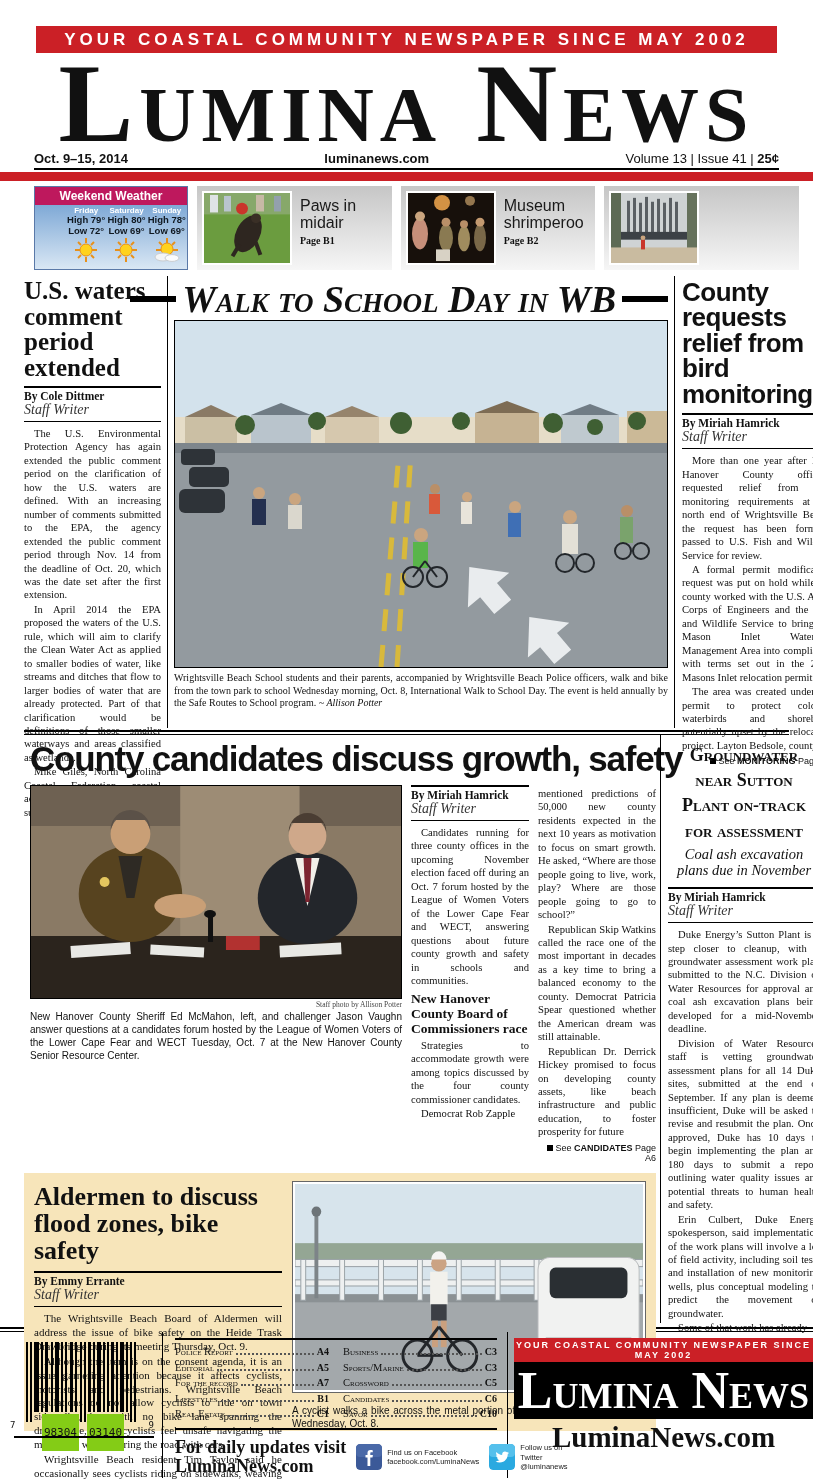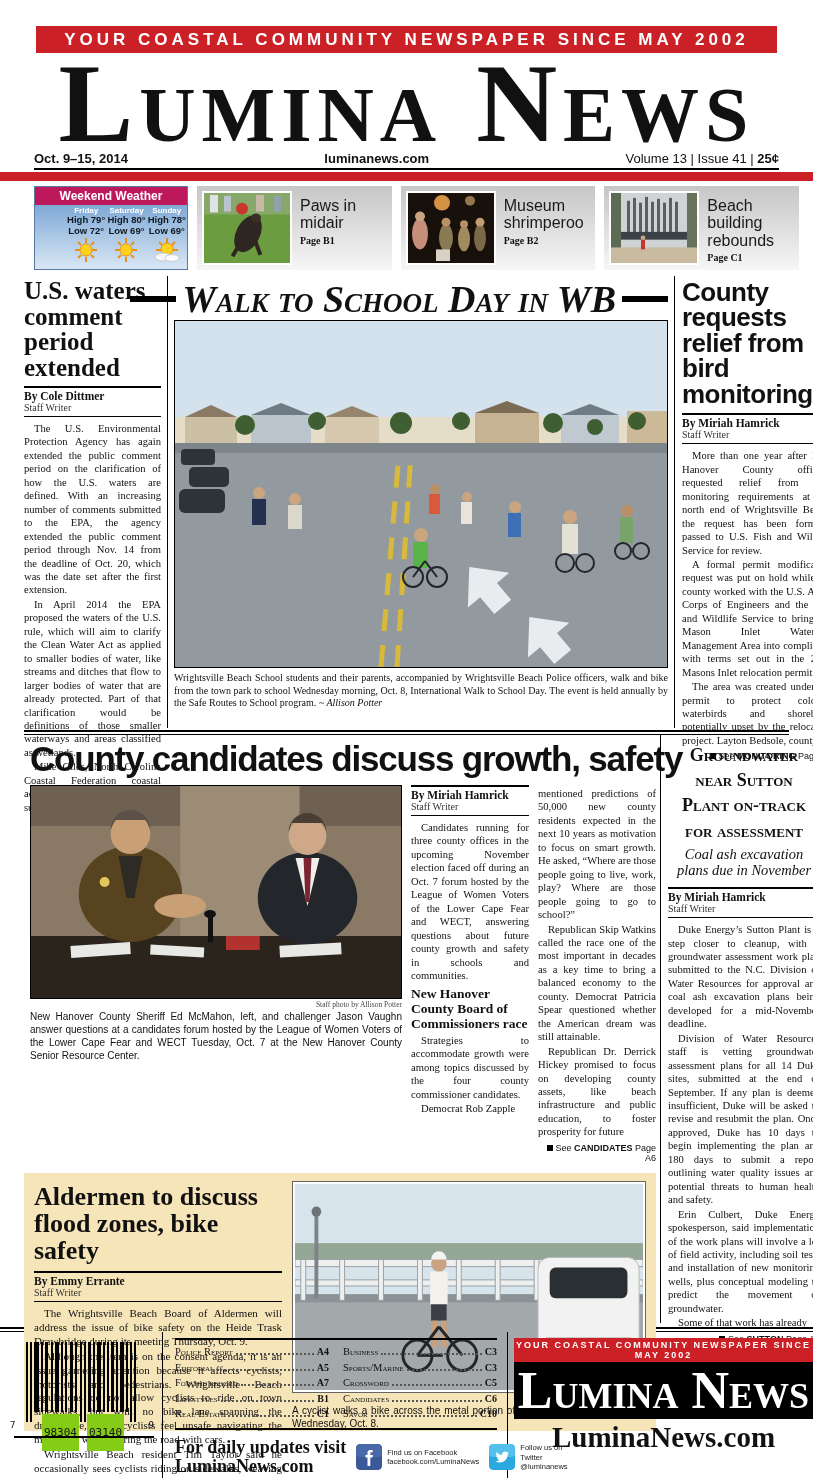--- a/index.html
+++ b/index.html
@@ -30,21 +30,21 @@
   .wb-day .t{font-size:9.5px;font-weight:bold;color:#101820;line-height:1.15;}
   .wb-day svg{display:block;margin:1px auto 0 auto;}
   .teaser{flex:1;background:linear-gradient(#c6c6c6,#f6f6f6);display:flex;padding:5px;gap:8px;}
   .teaser .ph{width:86px;flex:none;border:2px solid #fff;}
   .teaser .ph svg{display:block;width:100%;height:100%;}
   .teaser .tx{font-family:"Liberation Sans",sans-serif;font-size:16px;line-height:1.08;color:#1a1a1a;padding-top:6px;}
   .teaser .pg{font-family:"Liberation Serif",serif;font-weight:bold;font-size:10px;margin-top:3px;}
 
   
   .byline{font-weight:bold;font-size:11.5px;border-top:2px solid #000;padding-top:2px;margin-top:6px;}
-  .staff{font-size:10px;color:#333;border-bottom:1px solid #000;padding:0 0 3px 0;margin-bottom:5px;}
+  .staff{font-style:italic;font-size:14px;color:#333;border-bottom:1px solid #000;padding:0 0 3px 0;margin-bottom:5px;}
   .body p{margin:0 0 1px 0;font-size:10.6px;line-height:1.27;text-align:justify;text-indent:10px;}
   .see{font-family:"Liberation Sans",sans-serif;font-size:9px;text-align:right;margin-top:4px;}
   .see .sq{display:inline-block;width:6px;height:6px;background:#000;margin-right:3px;}
   .see b{font-weight:bold;}
 
   
   .top-stories{display:flex;margin:0 0 0 24px;height:452px;}
   .col-l{width:137px;flex:none;padding-right:6px;}
   .col-l h1{font-size:25px;line-height:1.02;margin:2px 0 4px 0;font-weight:bold;}
   .vrule{width:1px;background:#000;flex:none;}
@@ -256,24 +256,20 @@
               <rect x="46" y="6" width="3" height="36"></rect>
             <rect x="52" y="10" width="3" height="32"></rect>
               <rect x="58" y="5" width="3" height="37"></rect>
               <rect x="64" y="9" width="3" height="33"></rect>
           </g>
           <rect x="10" y="40" width="66" height="8" fill="#3c4146"></rect>
           <rect x="0" y="56" width="86" height="16" fill="#c9bba0"></rect>
           <rect x="30" y="48" width="4" height="10" fill="#c9352b"></rect>
             <circle cx="32" cy="46" r="2.4" fill="#caa57f"></circle>
         </svg>
-      </div>
-      <div>
-        <div class="tx">Beach building rebounds</div>
-        <div class="pg">Page C1</div>
       </div>
     </div>
   </div>
 
   <div class="top-stories">
     <div class="col-l">
       <h1>U.S. waters comment period extended</h1>
       <div class="byline">By Cole Dittmer</div>
       <div class="staff">Staff Writer</div>
       <div class="body">

